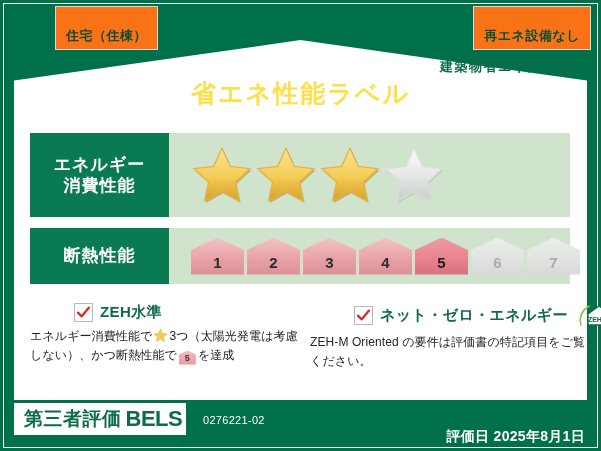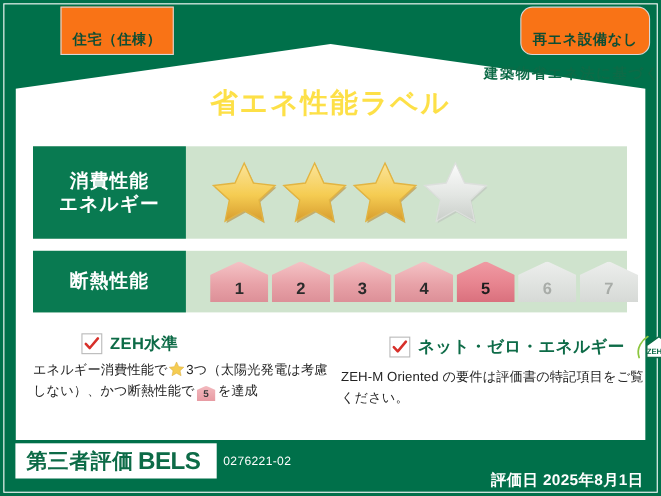--- a/index.html
+++ b/index.html
@@ -36,21 +36,21 @@
     font-size:13px;
     letter-spacing:0.5px;
     padding:22px 10px 7px;
     line-height:1;
     white-space:nowrap;
     border:1px solid #d8d8d8;
     box-sizing:border-box;
     margin-left:45px;
   }
   #tag-left{left:10px;}
-  #tag-right{right:10px;border-radius:11px;}
+  #tag-right{right:10px;}
 
   
   .house{
     position:absolute;
     left:14px;top:32px;
     width:573px;height:368px;
     background:#ffffff;
     clip-path:polygon(0% 13.2%, 50% 2.2%, 100% 13.2%, 100% 100%, 0% 100%);
   }
 
@@ -191,21 +191,21 @@
     font-weight:bold;
   }
 
   
   .footer-left{
     position:absolute;
     left:14px;top:403px;
     height:32px;
     background:#ffffff;
     display:flex;align-items:center;
-    padding:0 15px 0 10px;
+    padding:0 4px 0 10px;
     box-sizing:border-box;
   }
   .eval-text{
     color:#0d6b47;
     font-weight:bold;
     font-size:19px;
     letter-spacing:0.5px;
   }
   .bels{
     color:#0d6b47;
@@ -242,22 +242,22 @@
   <div class="tag" id="tag-left">住宅（住棟）</div>
   <div class="tag" id="tag-right">再エネ設備なし</div>
 
   <div class="house"></div>
 
   <div class="head-sub">建築物省エネ法に基づく</div>
   <div class="head-main">省エネ性能ラベル</div>
 
   <div class="row" id="row-energy">
     <div class="row-label">
+      <span>エネルギー</span>
       <span>消費性能</span>
-      <span>エネルギー</span>
     </div>
     <div class="row-body">
       <div class="stars" id="stars">
           <svg class="star" viewBox="0 0 24 24">
             <defs>
               <linearGradient id="sg0" x1="0" y1="0" x2="0" y2="1">
                 <stop offset="0%" stop-color="#fbe49a"></stop>
                 <stop offset="55%" stop-color="#f5cc52"></stop>
                 <stop offset="100%" stop-color="#d79c2e"></stop>
               </linearGradient>

